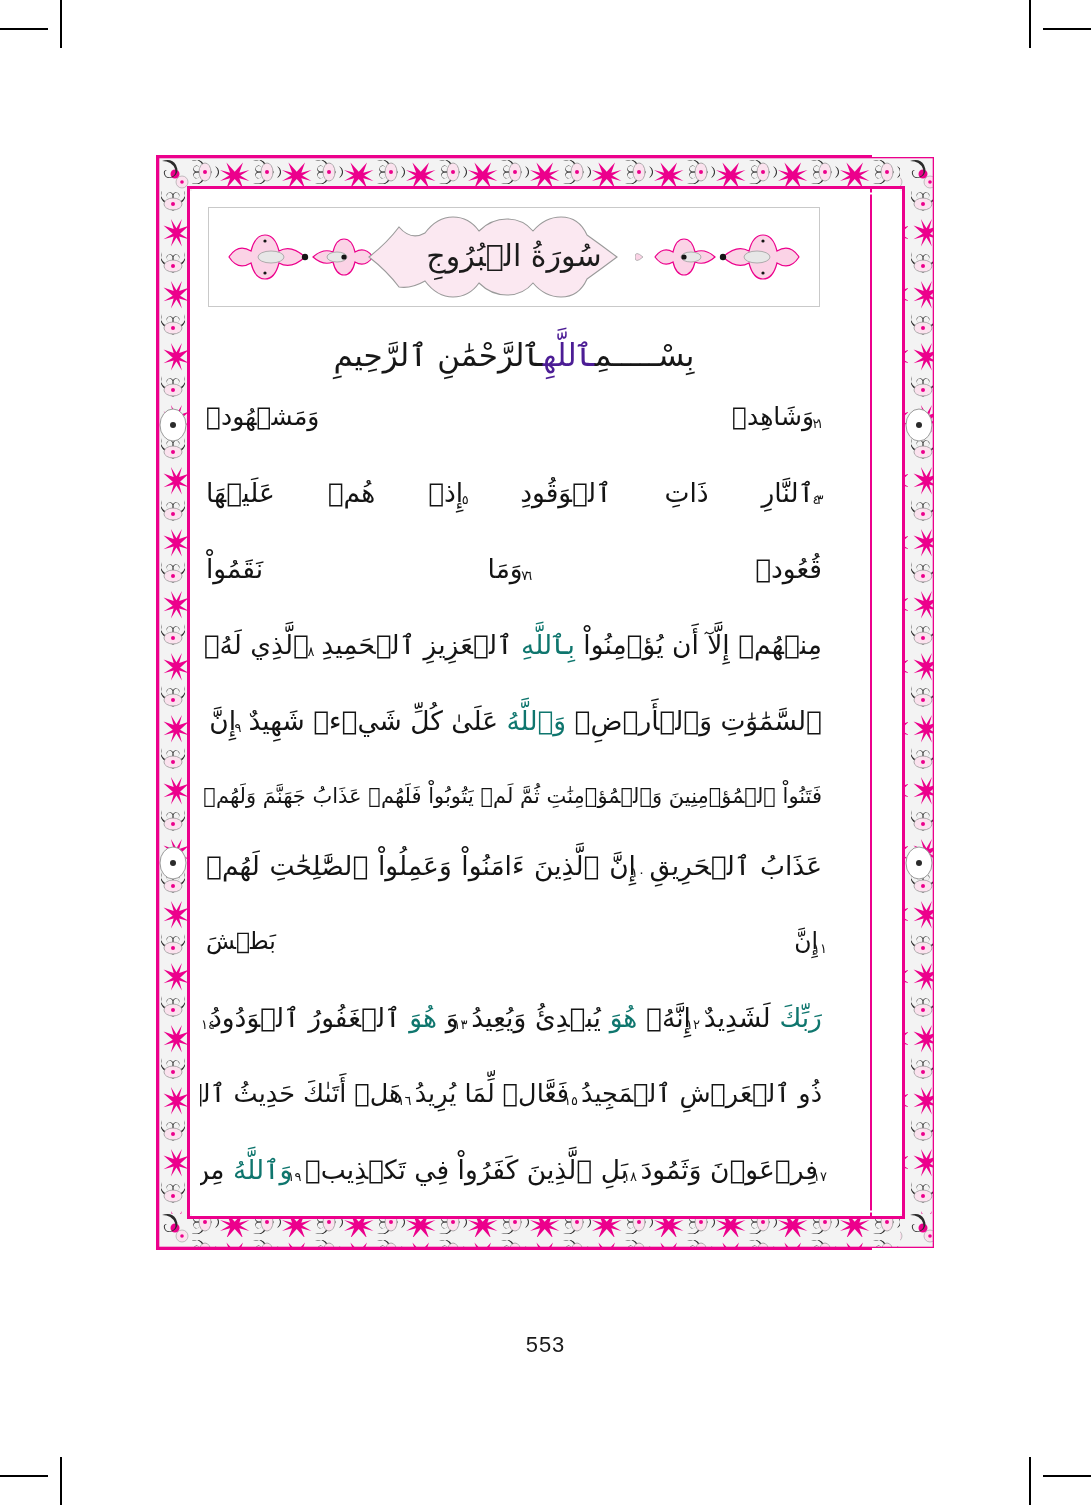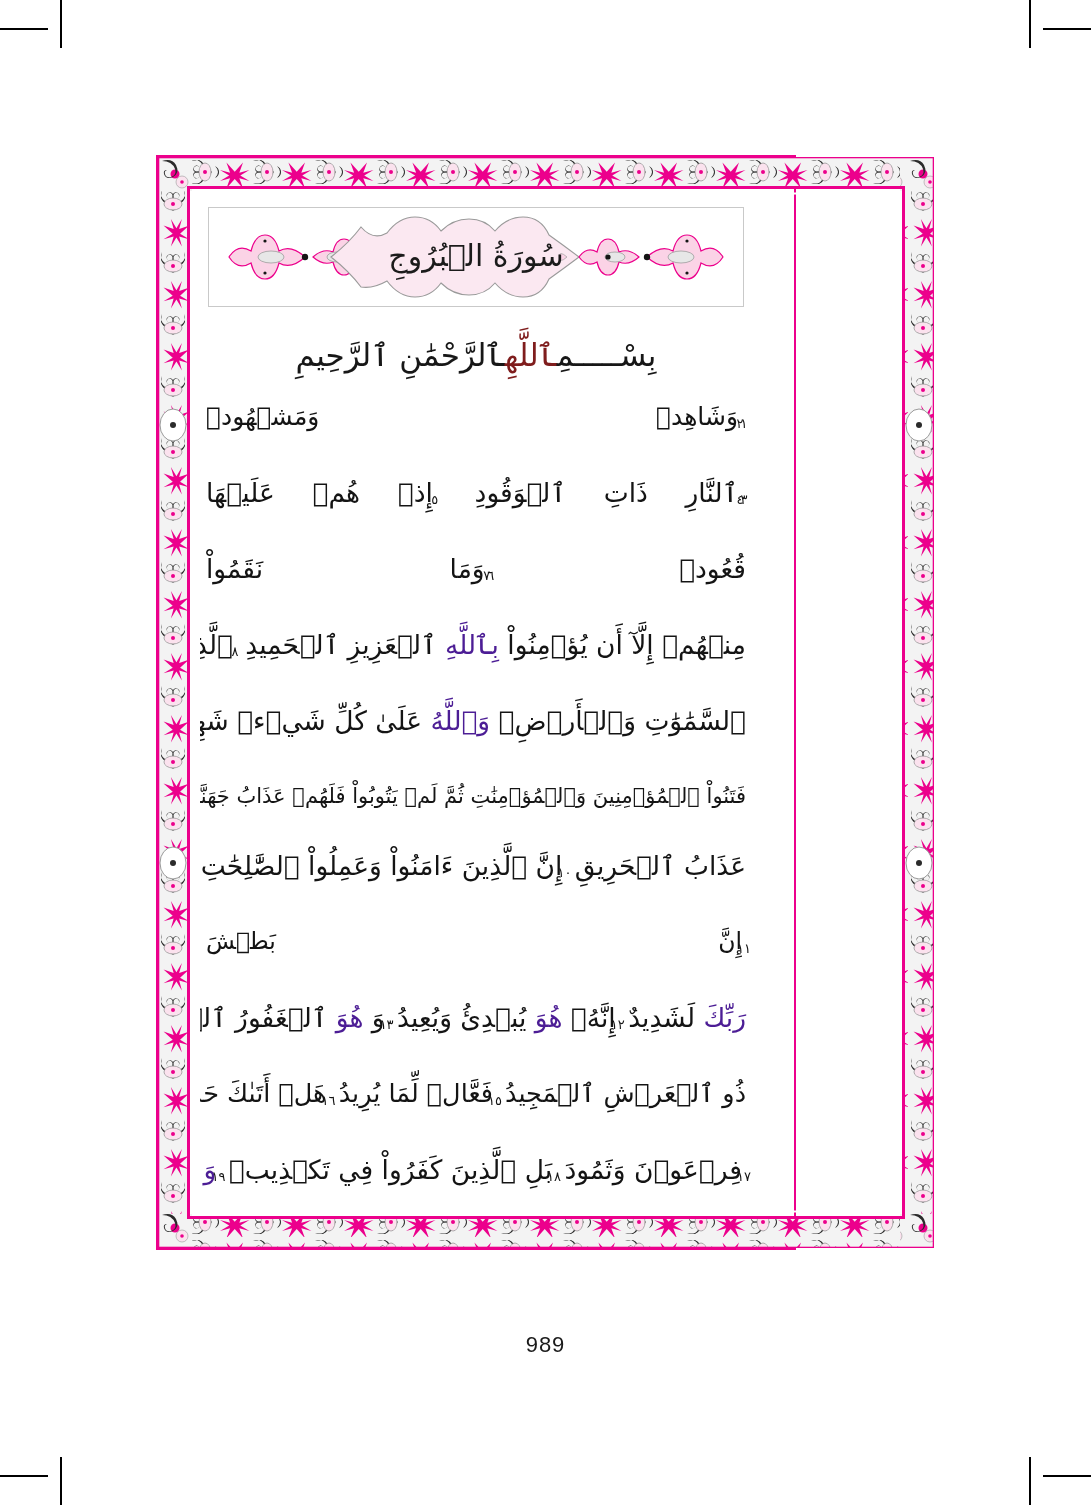--- a/index.html
+++ b/index.html
@@ -13,21 +13,21 @@
 
   
   .crop{position:absolute;background:#000;}
   .crop.v{width:2px;height:48px;}
   .crop.h{height:2px;width:48px;}
 
   
   #page-frame{
     position:absolute;
     left:156px;top:155px;
-    width:640px;height:1095px;
+    width:716px;height:1095px;
     box-sizing:border-box;
     background:#ffffff;
   }
 
   
   .rule-outer{
     position:absolute;inset:0;
     border:2px solid #ec008c;
     box-sizing:border-box;
   }
@@ -81,21 +81,21 @@
     text-align:center;
     direction:rtl;
     font-family:"DejaVu Sans", sans-serif;
     font-size:31px;
     color:#171717;
     margin-top:30px;
     margin-bottom:8px;
     white-space:nowrap;
     line-height:1.2;
   }
-  #basmala .lafz{color:#7f1d1d;}
+  #basmala .lafz{color:#4c1d95;}
 
   
   #ayah-body{
     direction:rtl;
     text-align:justify;
     text-align-last:justify;
     font-family:"DejaVu Sans", sans-serif;
     color:#141414;
     padding:0 6px;
     margin-top:4px;
@@ -104,21 +104,21 @@
     display:block;
     direction:rtl;
     text-align:justify;
     text-align-last:justify;
     font-size:26.5px;
     line-height:69px;
     white-space:nowrap;
     color:#141414;
   }
   .ayah-line > span{display:inline;}
-  .tok-pink{color:#4c1d95;}
+  .tok-pink{color:#0f766e;}
 
   
   .ayah-num{
     display:inline-block;
     position:relative;
     width:34px;height:34px;
     vertical-align:-7px;
     margin:0 2px;
   }
   .ayah-num svg{position:absolute;inset:0;}
@@ -436,13 +436,13 @@
               <path d="M17 4 L22 7.5 L28.5 11.5 L30 17 L28.5 22.5 L22 26.5 L17 30 L12 26.5 L5.5 22.5 L4 17 L5.5 11.5 L12 7.5 Z" fill="none" stroke="#141414" stroke-width="0.9"></path>
               <circle cx="17" cy="3" r="1" fill="#141414"></circle>
               <circle cx="14" cy="32" r="0.9" fill="#141414"></circle>
               <circle cx="20" cy="32" r="0.9" fill="#141414"></circle>
             </svg><i>١٩</i></span> <span class="tok-pink">وَٱللَّهُ</span> <span>مِن</span> </div>
       </div>
 
   </div>
 </div>
 
-<div id="page-number">989</div>
+<div id="page-number">553</div>
 
 </body></html>

